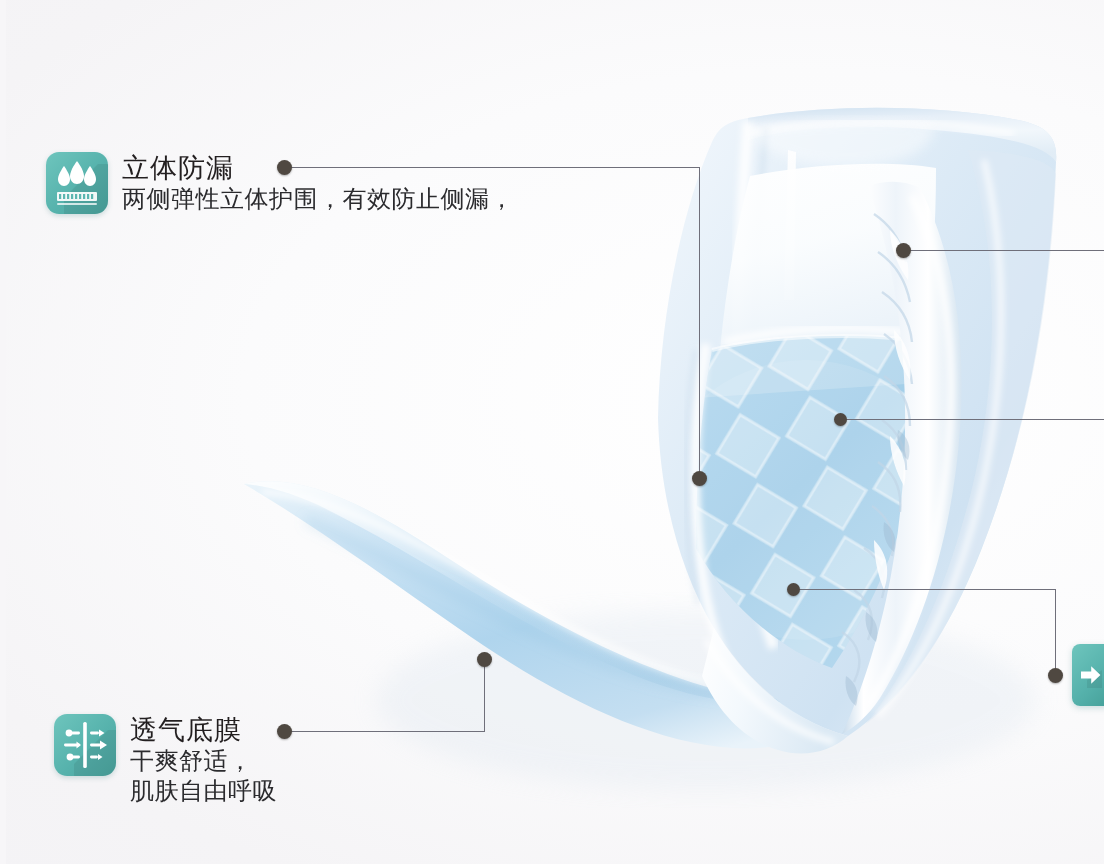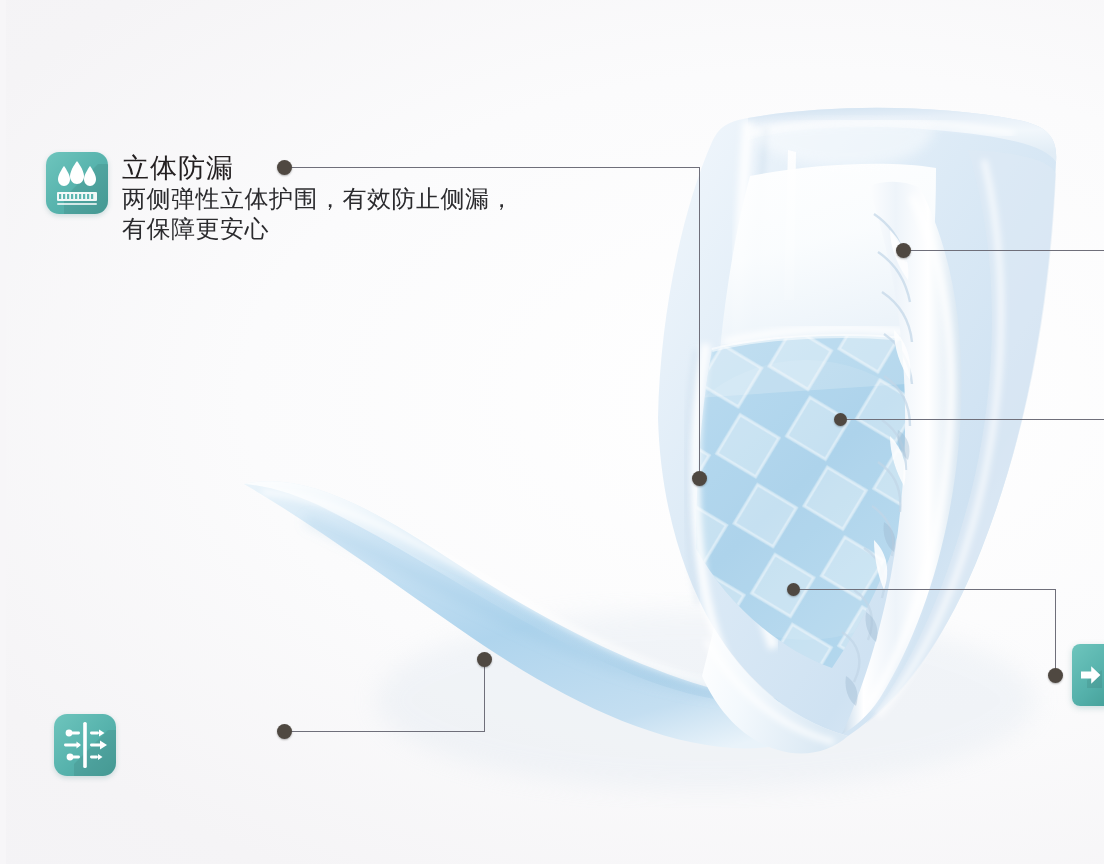--- a/index.html
+++ b/index.html
@@ -297,21 +297,20 @@
           <rect x="37" y="42" width="2.2" height="5"></rect>
           <rect x="41" y="42" width="2.2" height="5"></rect>
           <rect x="45" y="42" width="2.2" height="5"></rect>
         </g>
         <rect x="11" y="51" width="40" height="2" rx="1" fill="#ffffff" opacity="0.75"></rect>
       </svg>
     </div>
     <div class="ftext">
       <div class="ftitle">立体防漏</div>
       <div class="fbody">两侧弹性立体护围，有效防止侧漏，</div>
-      <div class="fbody">有保障更安心</div>
     </div>
   </div>
 
   <div class="feature" style="left:48px;top:714px;">
     <div class="ficon">
       <svg width="62" height="62" viewBox="0 0 62 62" xmlns="http://www.w3.org/2000/svg">
         <path d="M20 50 L54 16 L62 16 L62 62 L20 62 Z" fill="#000000" opacity="0.07"></path>
         <rect x="29.2" y="8" width="3.6" height="46" rx="1.6" fill="#ffffff"></rect>
         <g fill="#ffffff">
           <circle cx="15" cy="19" r="3.4"></circle>
@@ -322,20 +321,25 @@
           <path d="M22.5 27.6 L27 31 L22.5 34.4 Z"></path>
           <rect x="36" y="29.6" width="11" height="2.8" rx="1.4"></rect>
           <path d="M46 26.6 L53 31 L46 35.4 Z"></path>
           <circle cx="16" cy="43" r="3.4"></circle>
           <rect x="18" y="41.6" width="8" height="2.8" rx="1.4"></rect>
           <rect x="36" y="41.6" width="8" height="2.8" rx="1.4"></rect>
           <path d="M44 40 L48.5 43 L44 46 Z"></path>
         </g>
       </svg>
     </div>
+    <div class="ftext">
+      <div class="ftitle">透气底膜</div>
+      <div class="fbody">干爽舒适，</div>
+      <div class="fbody">肌肤自由呼吸</div>
+    </div>
   </div>
 
   <div id="nextbtn" style="left:1066px;top:644px;">
     <svg width="26" height="26" viewBox="0 0 26 26" xmlns="http://www.w3.org/2000/svg">
       <path d="M9 18 L24 8 L24 26 L9 26 Z" fill="#000000" opacity="0.07"></path>
       <path d="M3 9.6 L13.2 9.6 L13.2 4.2 L22.4 13 L13.2 21.8 L13.2 16.4 L3 16.4 Z" fill="#ffffff"></path>
     </svg>
   </div>
 
 </div>

